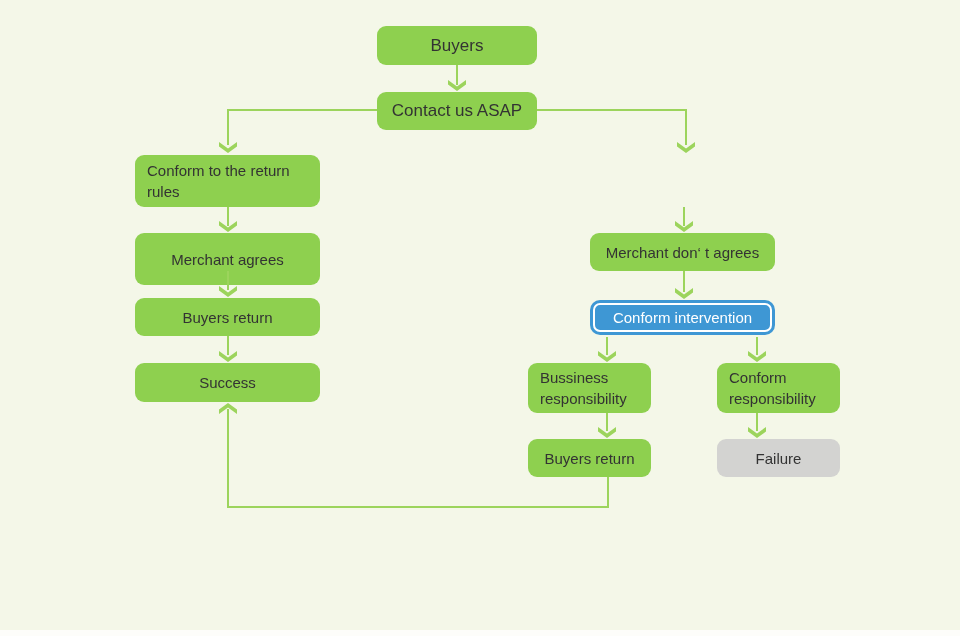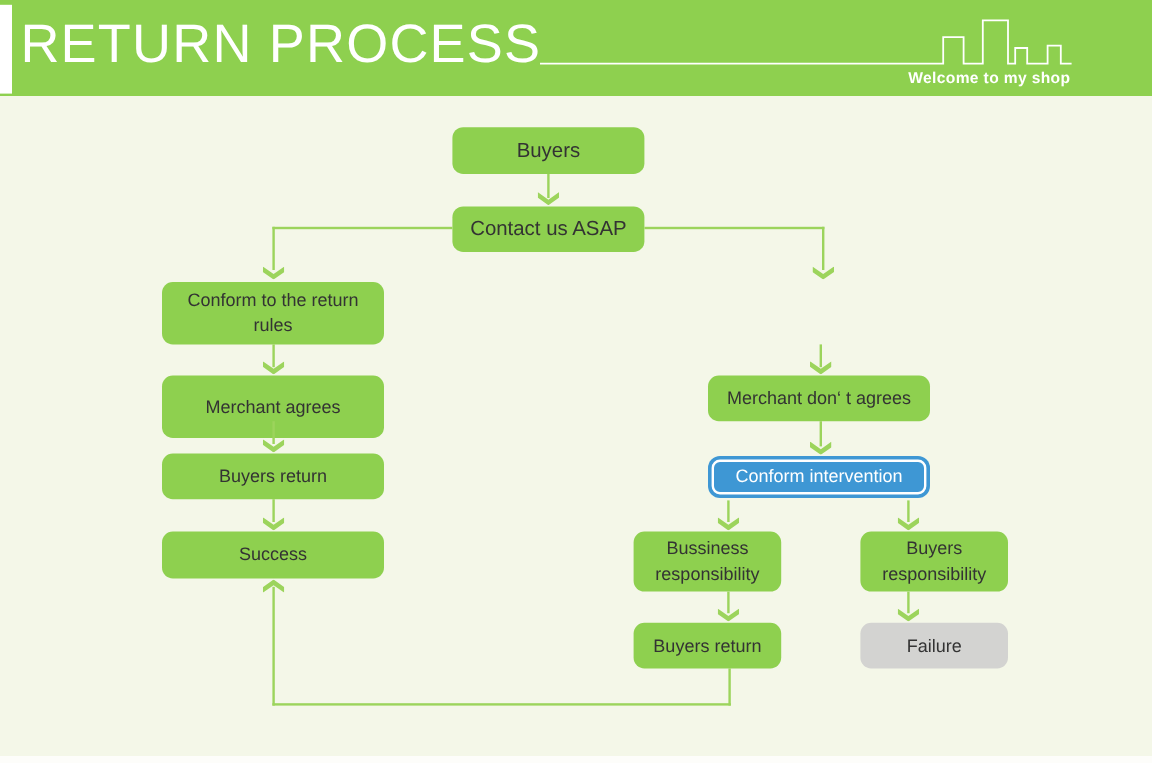--- a/index.html
+++ b/index.html
@@ -31,21 +31,21 @@
 
   
   .canvas{position:relative;width:960px;height:550px;}
 
   .node{
     position:absolute;display:flex;align-items:center;justify-content:center;
     background:var(--box-green);border-radius:9px;
     color:var(--box-text);font-size:15px;line-height:1.4;text-align:center;
   }
   .node.big{font-size:17px;}
-  .node.left{justify-content:flex-start;text-align:center;padding:0 12px;}
+  .node.left{justify-content:flex-start;text-align:left;padding:0 12px;}
   .node.blue{
     background:var(--platform-blue);color:#fff;border:2px solid #fff;
     box-shadow:0 0 0 3px var(--platform-blue);border-radius:7px;font-size:15px;
   }
   .node.gray{background:var(--failure-gray);}
 
   .stem{position:absolute;width:2px;background:var(--connector-green);}
   .stem-h{position:absolute;height:2px;background:var(--connector-green);}
   .head{
     position:absolute;width:18px;height:11px;background:var(--connector-green);
@@ -53,43 +53,35 @@
   }
   .head.up{transform:rotate(180deg);}
 
   .footer-strip{position:absolute;left:0;bottom:0;width:960px;height:6px;background:#fdfdfa;}
 </style>
 </head>
 <body>
 
 <div class="page">
 
-  <header class="header">
-    <div class="header-accent"></div>
-    <h1 class="title">RETURN PROCESS</h1>
-    <svg class="skyline" width="450" height="45" viewBox="0 0 450 45">
-      <path d="M0 39 H336 V17 H353 V39 H369 V3 H390 V39 H396 V26 H406 V39 H423 V24 H434 V39 H443" fill="none" stroke="#ffffff" stroke-width="1.5"></path>
-    </svg>
-    <div class="tagline">Welcome to my shop</div>
-  </header>
 
   <main class="canvas">
 
     <div class="node big" style="left:377px;top:26px;width:160px;height:39px">Buyers</div>
     <div class="node big" style="left:377px;top:92px;width:160px;height:38px">Contact us ASAP</div>
 
     <div class="node left" style="left:135px;top:155px;width:185px;height:52px">Conform to the return rules</div>
     <div class="node" style="left:135px;top:233px;width:185px;height:52px">Merchant agrees</div>
     <div class="node" style="left:135px;top:298px;width:185px;height:38px">Buyers return</div>
     <div class="node" style="left:135px;top:363px;width:185px;height:39px">Success</div>
 
     <div class="node" style="left:590px;top:233px;width:185px;height:38px">Merchant don‘ t agrees</div>
     <div class="node blue" style="left:593px;top:303px;width:179px;height:29px">Conform intervention</div>
     <div class="node left" style="left:528px;top:363px;width:123px;height:50px">Bussiness responsibility</div>
-    <div class="node left" style="left:717px;top:363px;width:123px;height:50px">Buyers responsibility</div>
+    <div class="node left" style="left:717px;top:363px;width:123px;height:50px">Conform responsibility</div>
     <div class="node" style="left:528px;top:439px;width:123px;height:38px">Buyers return</div>
     <div class="node gray" style="left:717px;top:439px;width:123px;height:38px">Failure</div>
 
     <div class="stem" style="left:456px;top:65px;height:20px"></div>
     <div class="head" style="left:448px;top:80px"></div>
 
     <div class="stem-h" style="left:227px;top:109px;width:150px"></div>
     <div class="stem" style="left:227px;top:109px;height:36px"></div>
     <div class="head" style="left:219px;top:142px"></div>
 

